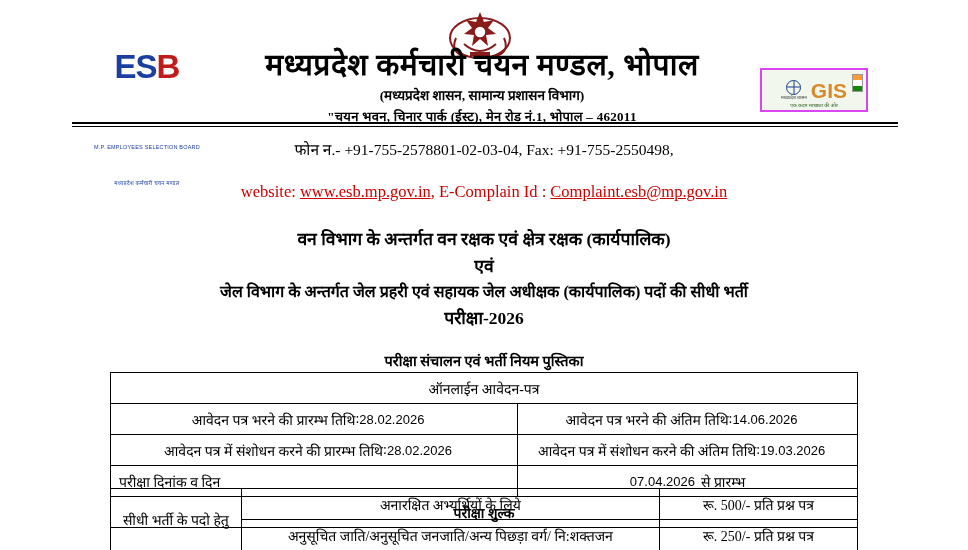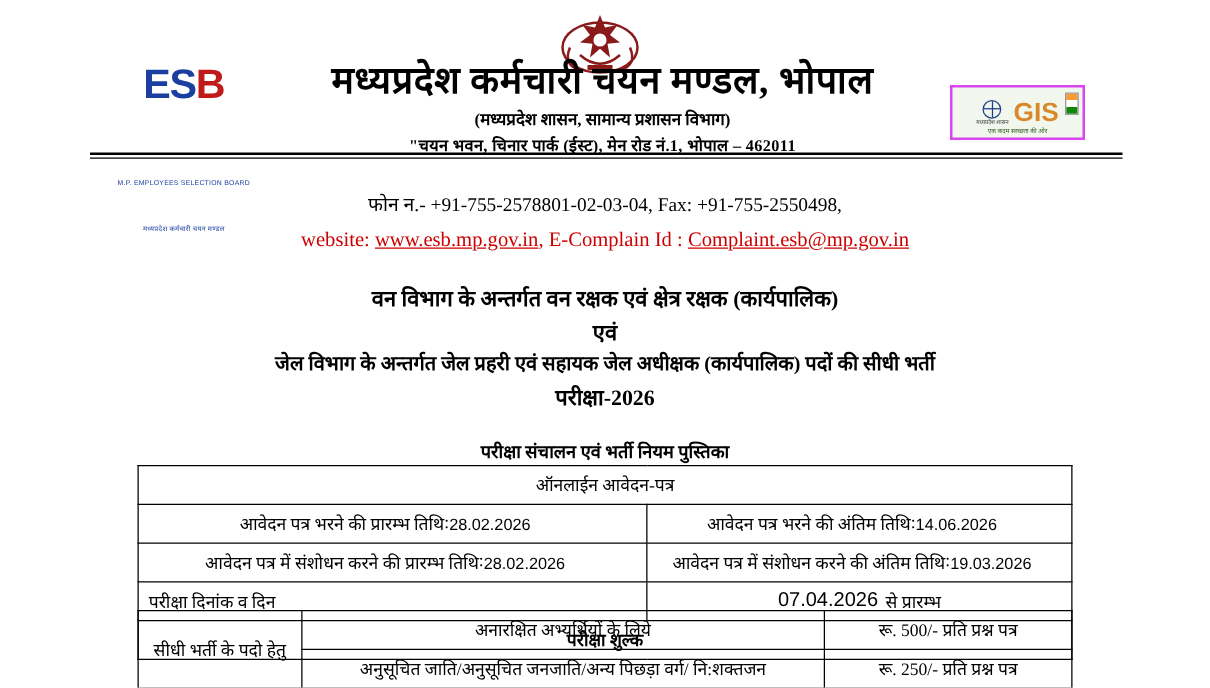--- a/index.html
+++ b/index.html
@@ -57,21 +57,21 @@
   .gl-flag{position:absolute;right:3px;top:4px;width:9px;height:16px;
     background:linear-gradient(#ff9933 33%,#ffffff 33%,#ffffff 66%,#138808 66%);border:.5px solid #999;}
 
   .rule{
     position:absolute;left:72px;top:122px;width:826px;border-top:2px solid #000;
   }
   .rule.thin{top:126px;border-top:1px solid #000;}
 
   
   .contact{
-    position:absolute;left:0;top:152px;width:968px;text-align:center;
+    position:absolute;left:0;top:138px;width:968px;text-align:center;
     font-size:15.5px;font-family:"Liberation Serif",serif;
   }
   .website{
     position:absolute;left:0;top:182px;width:968px;text-align:center;
     font-size:16.5px;color:#cc0000;
   }
   .website a{color:#cc0000;text-decoration:underline;}
   .website .nolink{text-decoration:none;}
 
   
@@ -92,21 +92,21 @@
   }
   table.tbl td{
     border:1px solid #000;padding:4px 8px;font-size:14px;
     font-family:"Liberation Serif",serif;vertical-align:middle;height:22px;
   }
   td.center{text-align:center;}
   td.bold{font-weight:bold;}
   .cellflex{display:flex;justify-content:center;align-items:center;}
   .cellflex .lab{white-space:nowrap;}
   .cellflex .val{font-family:"Liberation Sans",sans-serif;font-size:13px;padding-right:12px;}
-  .valplain{font-family:"Liberation Sans",sans-serif;font-size:16px;}
+  .valplain{font-family:"Liberation Sans",sans-serif;font-size:13px;}
   .two{display:flex;justify-content:center;gap:6px;align-items:center;}
 </style>
 </head>
 <body>
 
 <div class="page">
 
   <div class="header">
 
     <div class="emblem">

